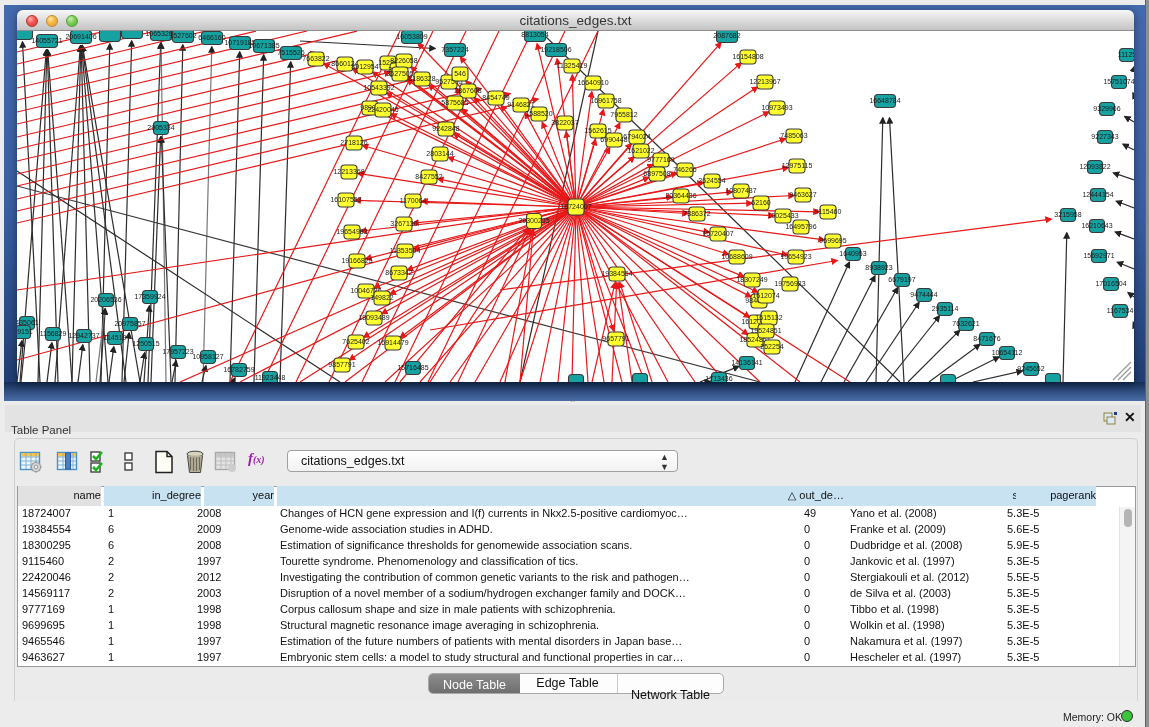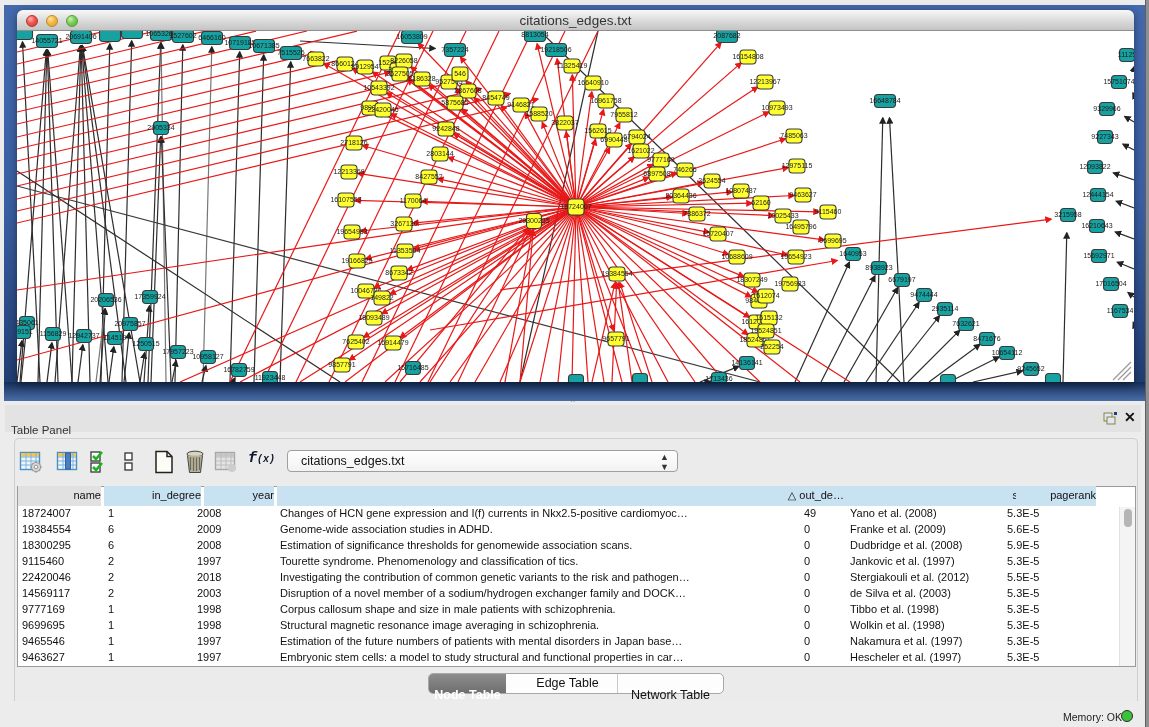--- a/index.html
+++ b/index.html
@@ -32,22 +32,22 @@
 #tbl { position:absolute; left:17px; top:486px; width:1119px; height:181px; background:#fff; border:1px solid #9a9a9a; }
 .th { position:absolute; top:486px; height:20px; background:#c8e2f2; font-size:11px; color:#111; text-align:right; padding-top:3px; }
 .tr { position:absolute; height:16px; font-size:11px; color:#111; white-space:nowrap; }
 .tr span { position:absolute; top:1px; }
 .c1 { left:22px; } .c2 { left:108px; } .c3 { left:197px;text-align:right; } .c4 { left:280px; }
 .c5 { left:775px;margin-left:29px; } .c6 { left:850px; } .c7 { left:1007px; }
 #vsb { position:absolute; left:1119px; top:507px; width:16px; height:159px; background:#f4f4f4; border-left:1px solid #e2e2e2; }
 #vsbt { position:absolute; left:4px; top:2px; width:8px; height:18px; background:#b5b5b5; border-radius:4px; }
 #tabs { position:absolute; left:428px; top:673px; width:296px; height:21px; border:1px solid #a8a8a8; border-radius:5px;
   background:#fdfdfd; font-size:12.5px; }
-#tab1 { position:absolute; left:0; top:0; width:77px; height:19px; border-radius:4px 0 0 4px;
-  background:linear-gradient(#8c8c8c,#6f6f6f); color:#fff; text-align:center; padding-top:14px;font-weight:bold; }
+#tab1 { position:absolute; left:0; top:0; width:91px; height:19px; border-radius:4px 0 0 4px;
+  background:linear-gradient(#8c8c8c,#6f6f6f); color:#fff; text-align:center; padding-top:4px; }
 #tab2 { position:absolute; left:89px; top:0; width:100px; height:19px; color:#111; text-align:center; padding-top:2px; border-right:1px solid #c9c9c9; }
 #tab3 { position:absolute; left:189px; top:0; width:105px; height:33px; color:#111; text-align:center; padding-top:14px; }
 #mem { position:absolute; left:1063px; top:711px; font-size:10.5px; color:#222; }
 #memdot { position:absolute; left:1121px; top:710px; width:12px; height:12px; border-radius:50%; background:#3bc43b; border:1px solid #2a2a2a; }
 #rstrip { position:absolute; left:1145px; top:0; width:4px; height:727px; background:#8f8f8f; border-left:1px solid #5f5f5f; }
 </style></head><body>
 <div id="page">
   <div id="desktop"></div>
   <div id="shadowband"></div>
   <div id="frame">
@@ -585,21 +585,21 @@
       <ellipse cx="11" cy="4" rx="8" ry="2.8" fill="#d8d4c0" stroke="#444"></ellipse>
       <path d="M3.5 5.5l2 17h11l2-17" fill="#b5b09a" stroke="#444"></path>
       <path d="M6.5 7v13M9.5 7.5v13.5M12.5 7.5v13.5M15.5 7v13" stroke="#6e6a58" stroke-width="1.2"></path>
     </svg>
     <svg class="ic" style="left:214px" width="24" height="24" viewBox="0 0 24 24">
       <rect x="1.5" y="2.5" width="19" height="17" fill="#e4e4e4" stroke="#a8a8a8" stroke-width="1.4"></rect>
       <rect x="2" y="3" width="18" height="3.5" fill="#c6c6c6"></rect>
       <path d="M2 7h18M2 11h18M2 15h18M7 3v16M12 3v16M17 3v16" stroke="#bdbdbd"></path>
       <circle cx="18" cy="18" r="4" fill="#cdcdcd"></circle>
     </svg>
-    <div class="ic" style="left:248px;font-size:15px;font-style:italic;font-weight:bold;color:#0f172a;font-family:Liberation Mono, monospace"><i>f</i><span style="font-size:10px">(x)</span></div>
+    <div class="ic" style="left:248px;font-size:15px;font-style:italic;font-weight:bold;color:#a21caf;font-family:Liberation Serif, serif"><i>f</i><span style="font-size:10px">(x)</span></div>
   <div id="tbl"></div>
   <div class="th" style="left:18px;width:83px;background:#e1e1e1">name</div>
   <div class="th" style="left:104px;width:97px">in_degree</div>
   <div class="th" style="left:204px;width:70px">year</div>
   <div class="th" style="left:277px;width:592px">title</div>
   <div class="th" style="left:771px;width:73px">△ out_de…</div>
   <div class="th" style="left:847px;width:190px">short</div>
   <div class="th" style="left:1016px;width:80px">pagerank</div>
   <div class="tr" style="top:506px">
       <span class="c1">18724007</span>
@@ -633,21 +633,21 @@
       <span class="c2">2</span>
       <span class="c3">1997</span>
       <span class="c4">Tourette syndrome. Phenomenology and classification of tics.</span>
       <span class="c5">0</span>
       <span class="c6">Jankovic et al. (1997)</span>
       <span class="c7">5.3E-5</span>
     </div>
     <div class="tr" style="top:570px">
       <span class="c1">22420046</span>
       <span class="c2">2</span>
-      <span class="c3">2018</span>
+      <span class="c3">2012</span>
       <span class="c4">Investigating the contribution of common genetic variants to the risk and pathogen…</span>
       <span class="c5">0</span>
       <span class="c6">Stergiakouli et al. (2012)</span>
       <span class="c7">5.5E-5</span>
     </div>
     <div class="tr" style="top:586px">
       <span class="c1">14569117</span>
       <span class="c2">2</span>
       <span class="c3">2003</span>
       <span class="c4">Disruption of a novel member of a sodium/hydrogen exchanger family and DOCK…</span>

